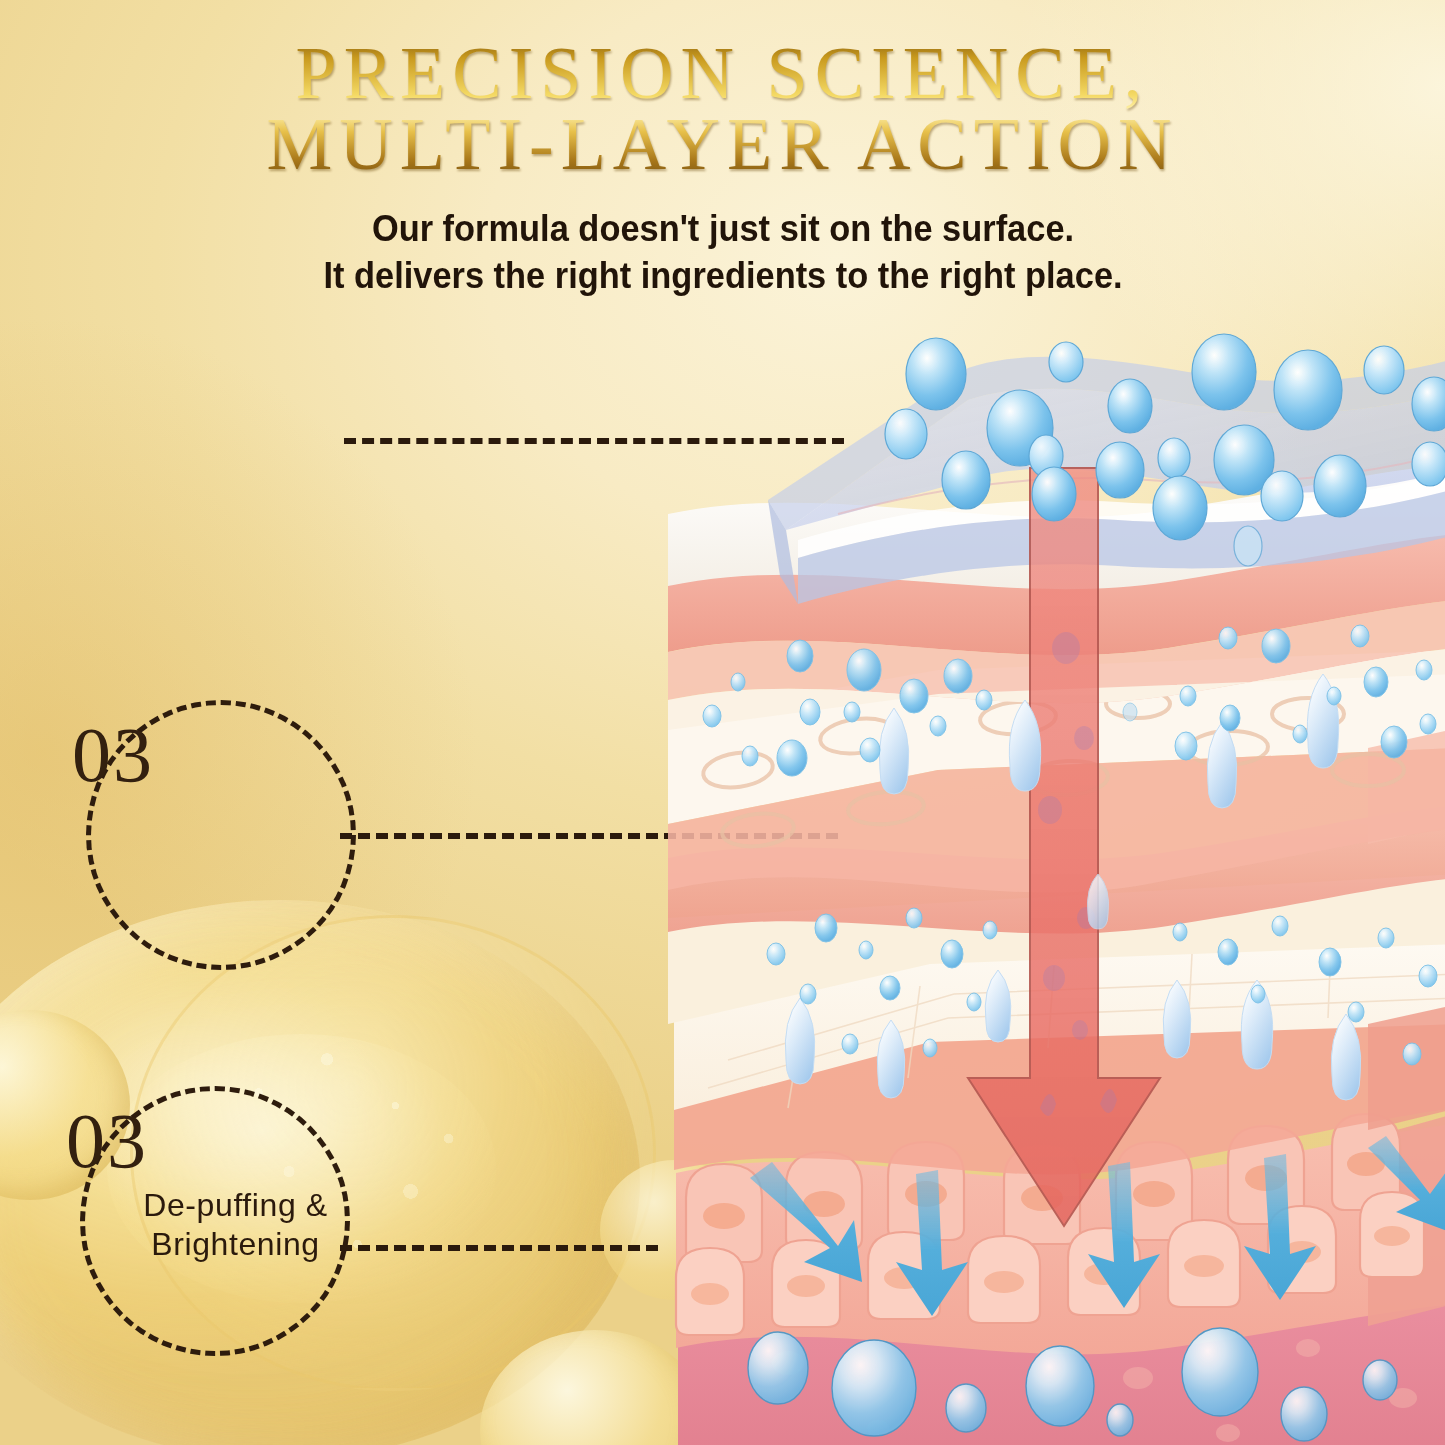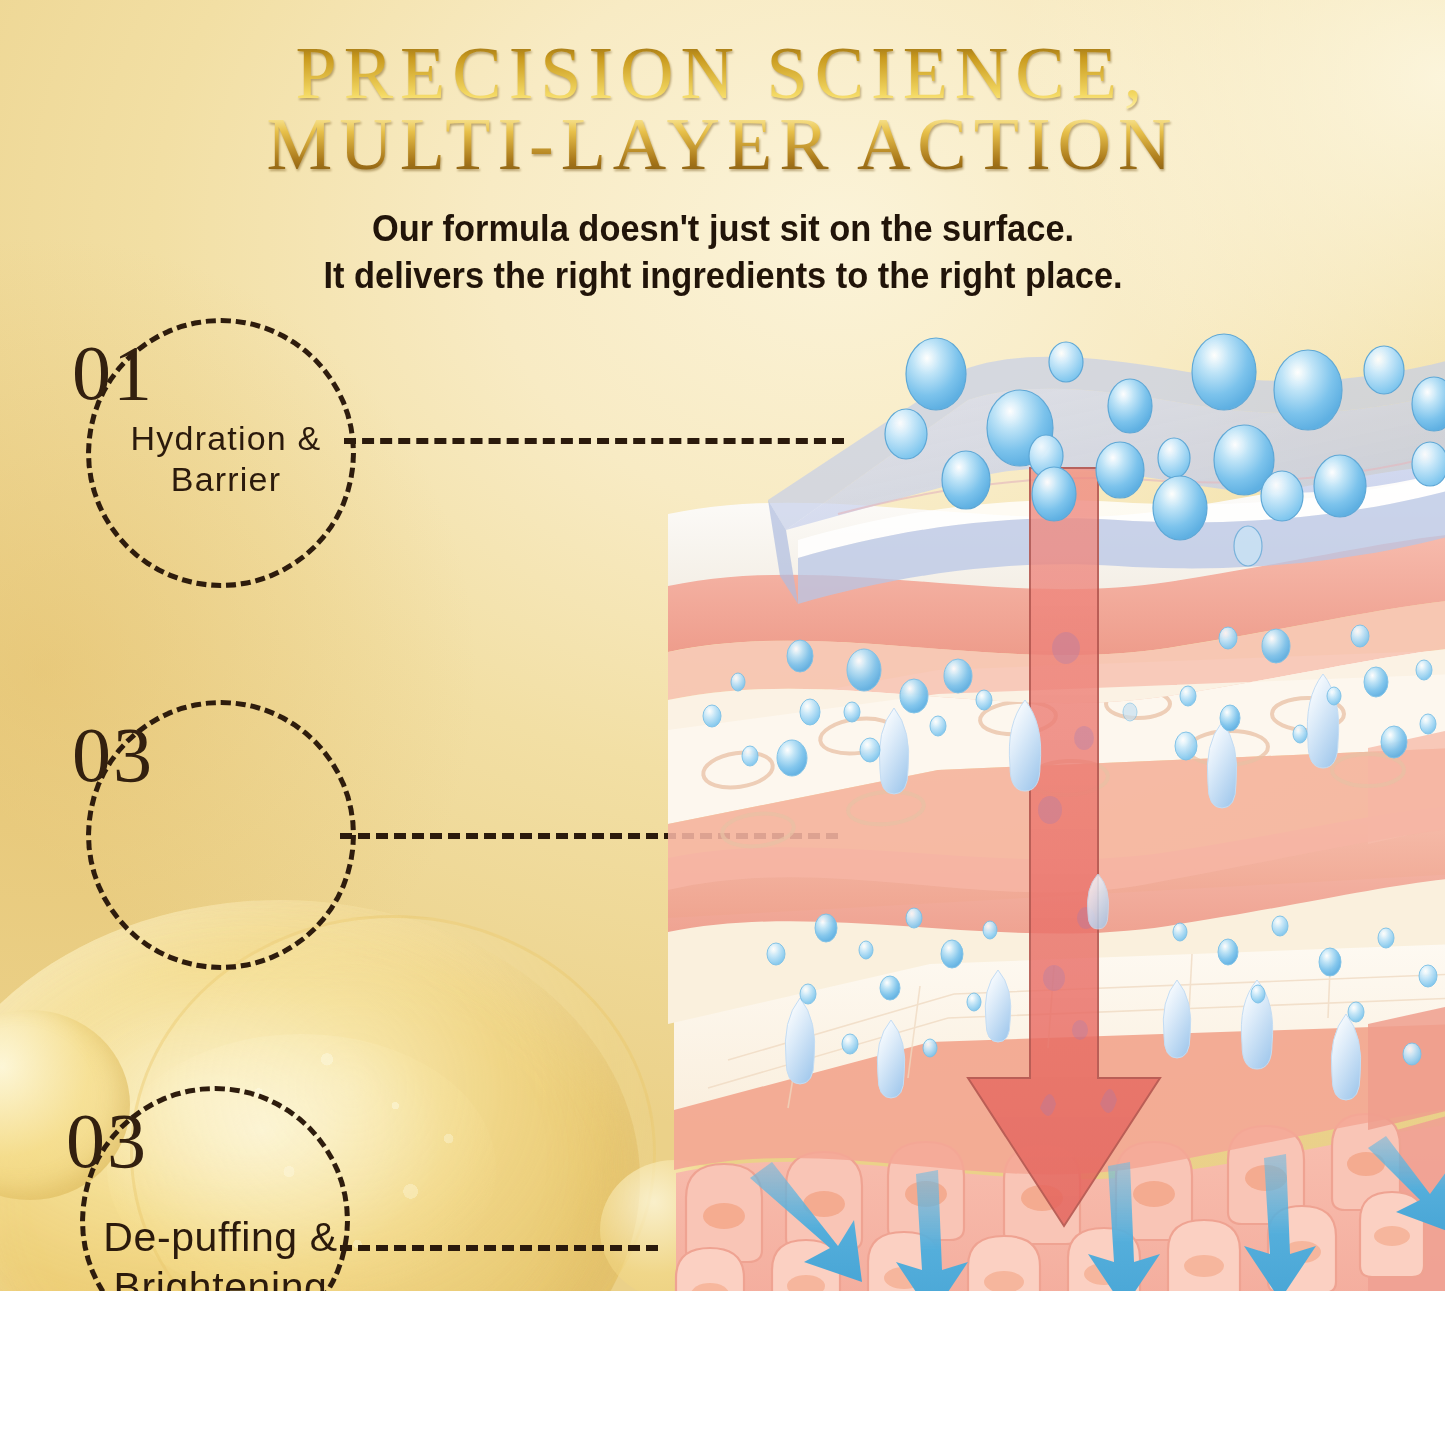--- a/index.html
+++ b/index.html
@@ -4,21 +4,21 @@
 <style>
   html,body{margin:0;padding:0;}
   body{
     width:1445px;height:1445px;overflow:hidden;
     font-family:"Liberation Sans", sans-serif;
     position:relative;
   }
 
   
   #stage{
-    position:absolute;inset:0;width:1445px;height:1291px;overflow:hidden;
+    position:absolute;inset:0;width:1445px;height:1445px;overflow:hidden;
     background:
       radial-gradient(ellipse 1100px 900px at 58% 18%, #FBF3D8 0%, #F8EBC4 32%, #F2DFA4 62%, #EBD189 100%),
       linear-gradient(135deg,#EFD58F 0%,#F7EAC2 40%,#FAF1D6 60%,#EED896 100%);
   }
   .bg-wash{position:absolute;inset:0;pointer-events:none;}
   .bg-wash.a{background:radial-gradient(ellipse 700px 700px at 3% 52%, rgba(225,185,95,.45) 0%, rgba(225,185,95,0) 62%);}
   .bg-wash.b{background:radial-gradient(ellipse 620px 520px at 100% 6%, rgba(253,248,228,.85) 0%, rgba(253,248,228,0) 70%);}
   .bg-wash.c{background:radial-gradient(ellipse 520px 520px at 96% 100%, rgba(232,206,140,.5) 0%, rgba(232,206,140,0) 70%);}
 
   
@@ -101,21 +101,21 @@
   }
   .step-label{
     position:absolute;left:52px;top:108px;width:292px;
     font-family:"Liberation Sans",sans-serif;
     font-size:34px;line-height:1.22;font-weight:400;color:#2B1A0C;
     letter-spacing:1.2px;text-align:center;white-space:pre-line;
   }
   .step1{left:28px;top:310px;}
   .step2{left:28px;top:692px;}
   .step3{left:22px;top:1078px;}
-  .step3 .step-label{font-size:41px;left:46px;width:305px;letter-spacing:.6px;margin-top:26px;}
+  .step3 .step-label{font-size:32px;left:61px;width:305px;letter-spacing:.6px;}
 
   
   .connector{
     position:absolute;height:0;border-top:6px dashed #2B1A0C;
   }
   .c1{left:344px;top:438px;width:500px;}
   .c2{left:340px;top:833px;width:498px;}
   .c3{left:340px;top:1245px;width:318px;}
 
   
@@ -138,26 +138,20 @@
   <div class="serum s4"></div>
   <div class="serum s3"></div>
 
   <div class="header">
     <h1 class="title">PRECISION SCIENCE,
 MULTI-LAYER ACTION</h1>
     <p class="subtitle">Our formula doesn't just sit on the surface.
 It delivers the right ingredients to the right place.</p>
   </div>
 
-  <div class="step step1">
-    <div class="step-circle"></div>
-    <div class="step-num">01</div>
-    <div class="step-label">Hydration &amp;
-Barrier</div>
-  </div>
   <div class="connector c1"></div>
 
   <div class="step step2">
     <div class="step-circle"></div>
     <div class="step-num">03</div>
   </div>
   <div class="connector c2"></div>
 
   <div class="step step3">
     <div class="step-circle"></div>

